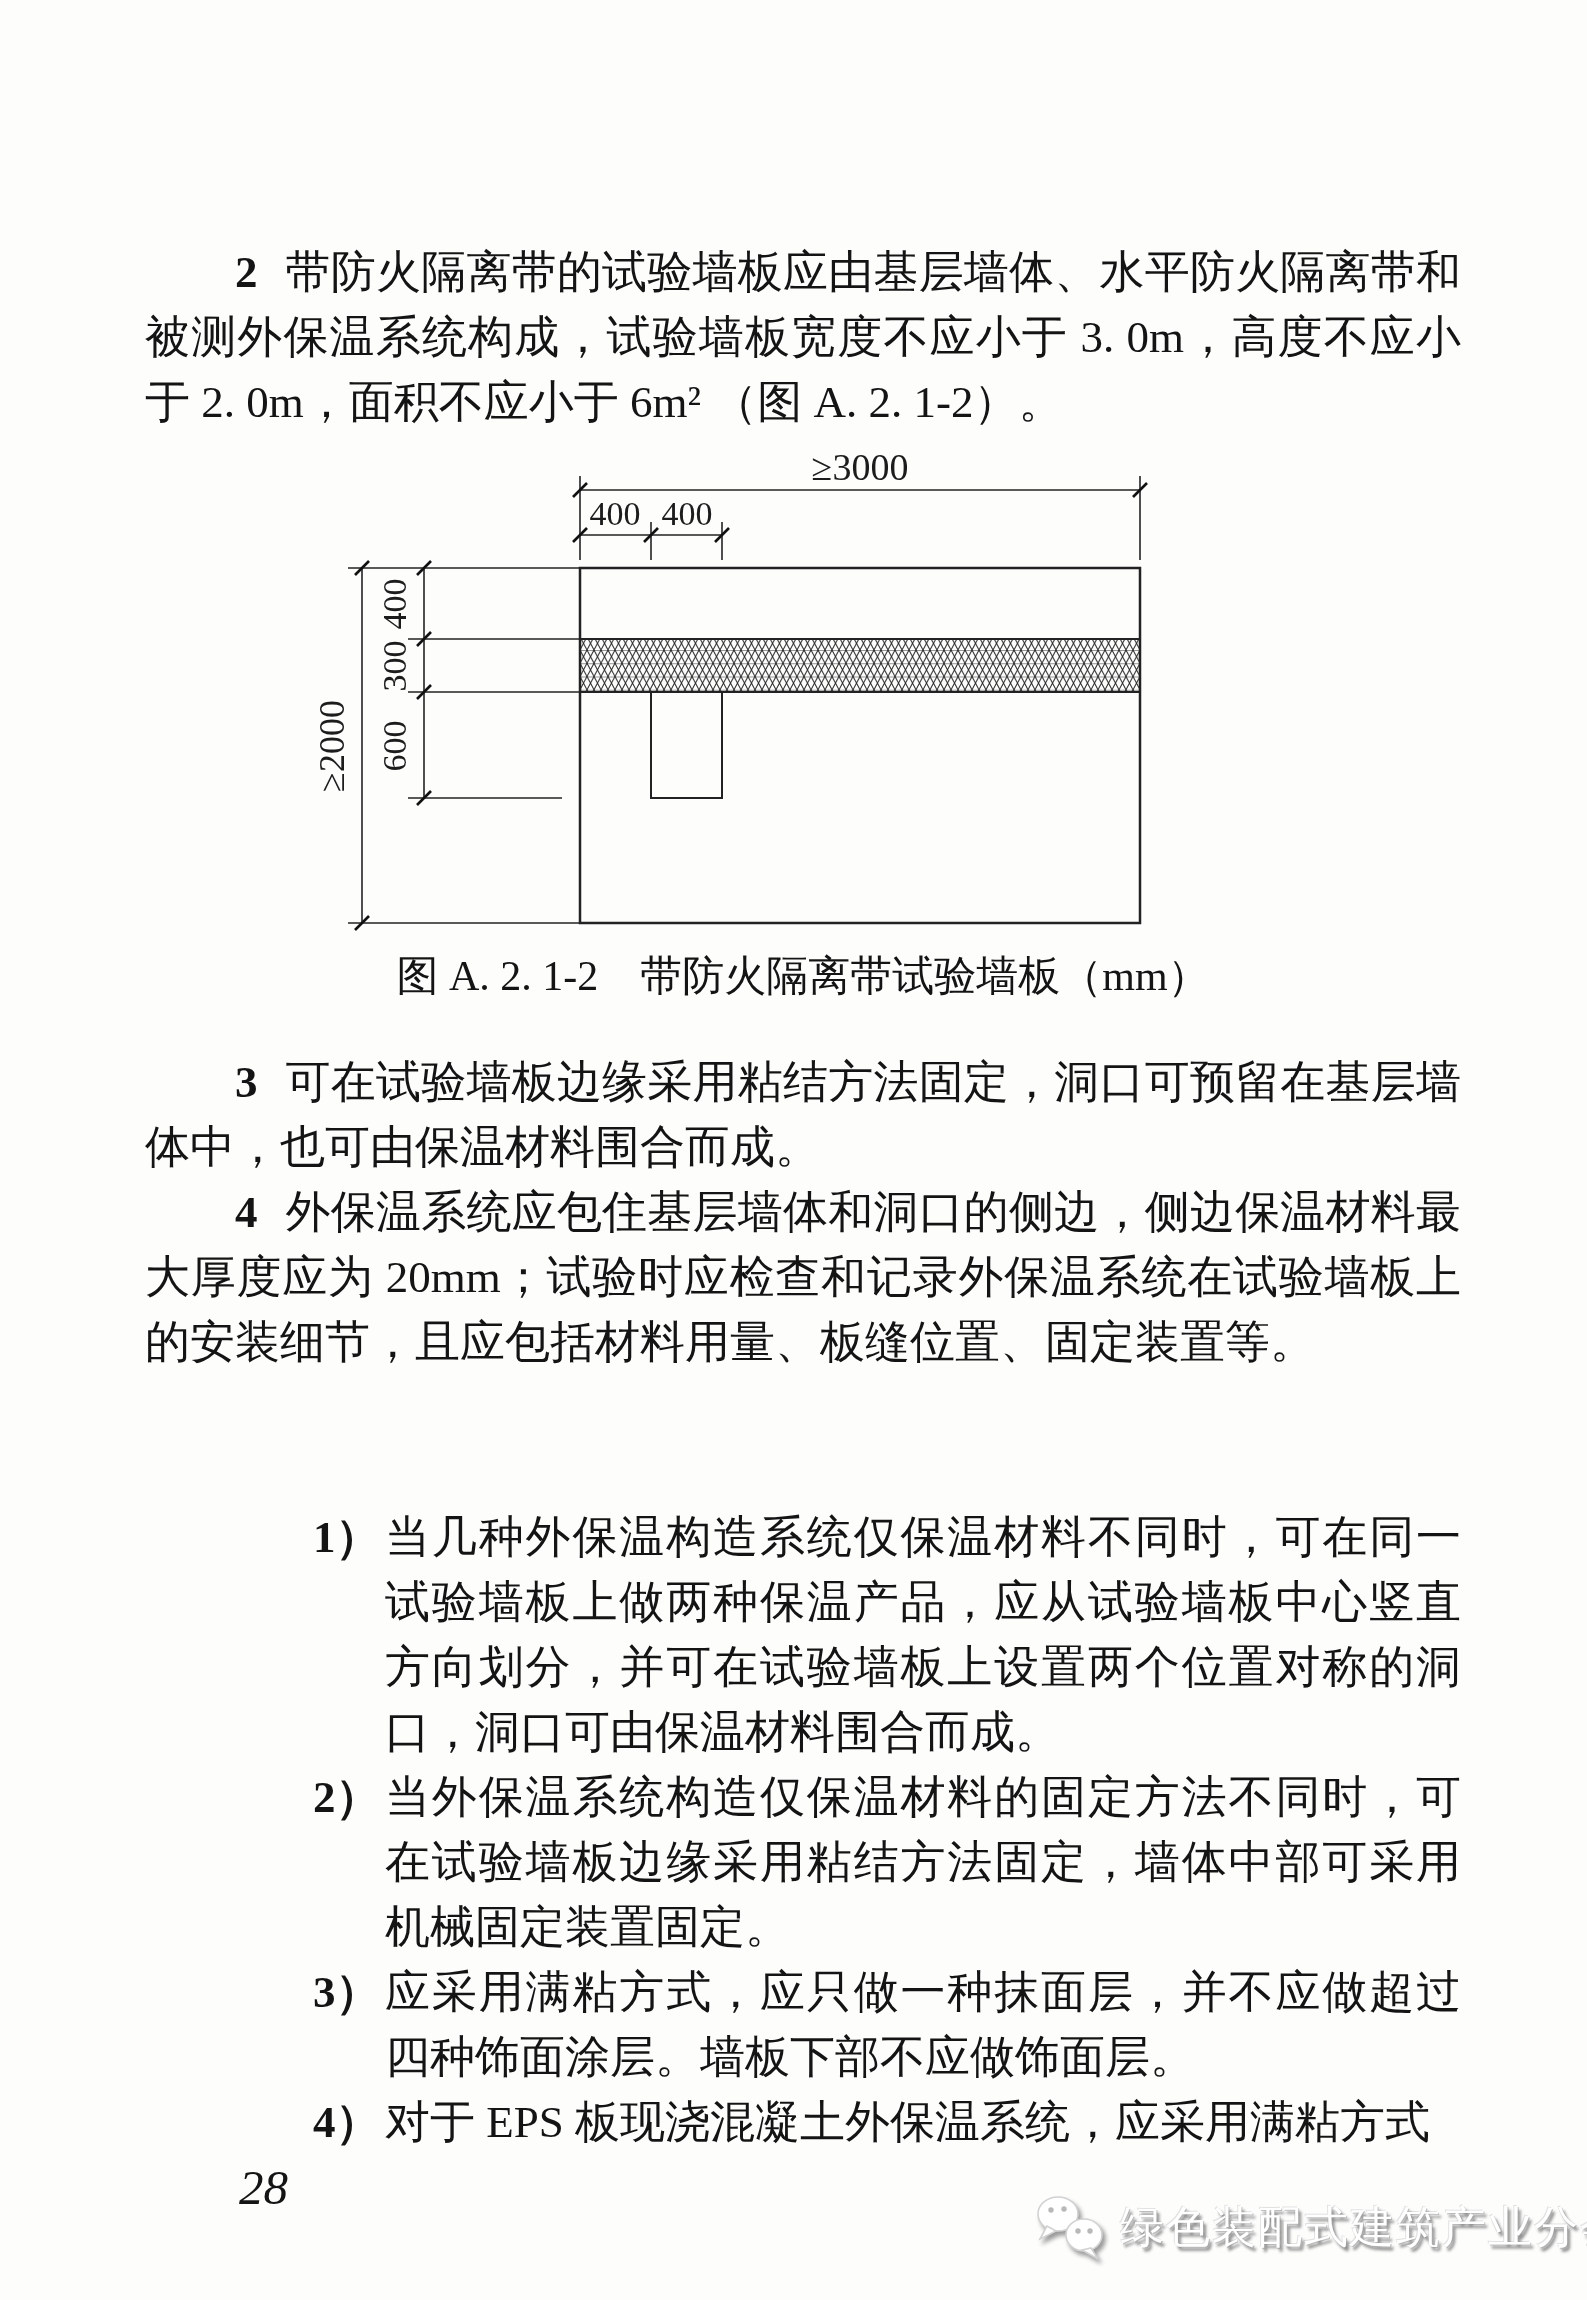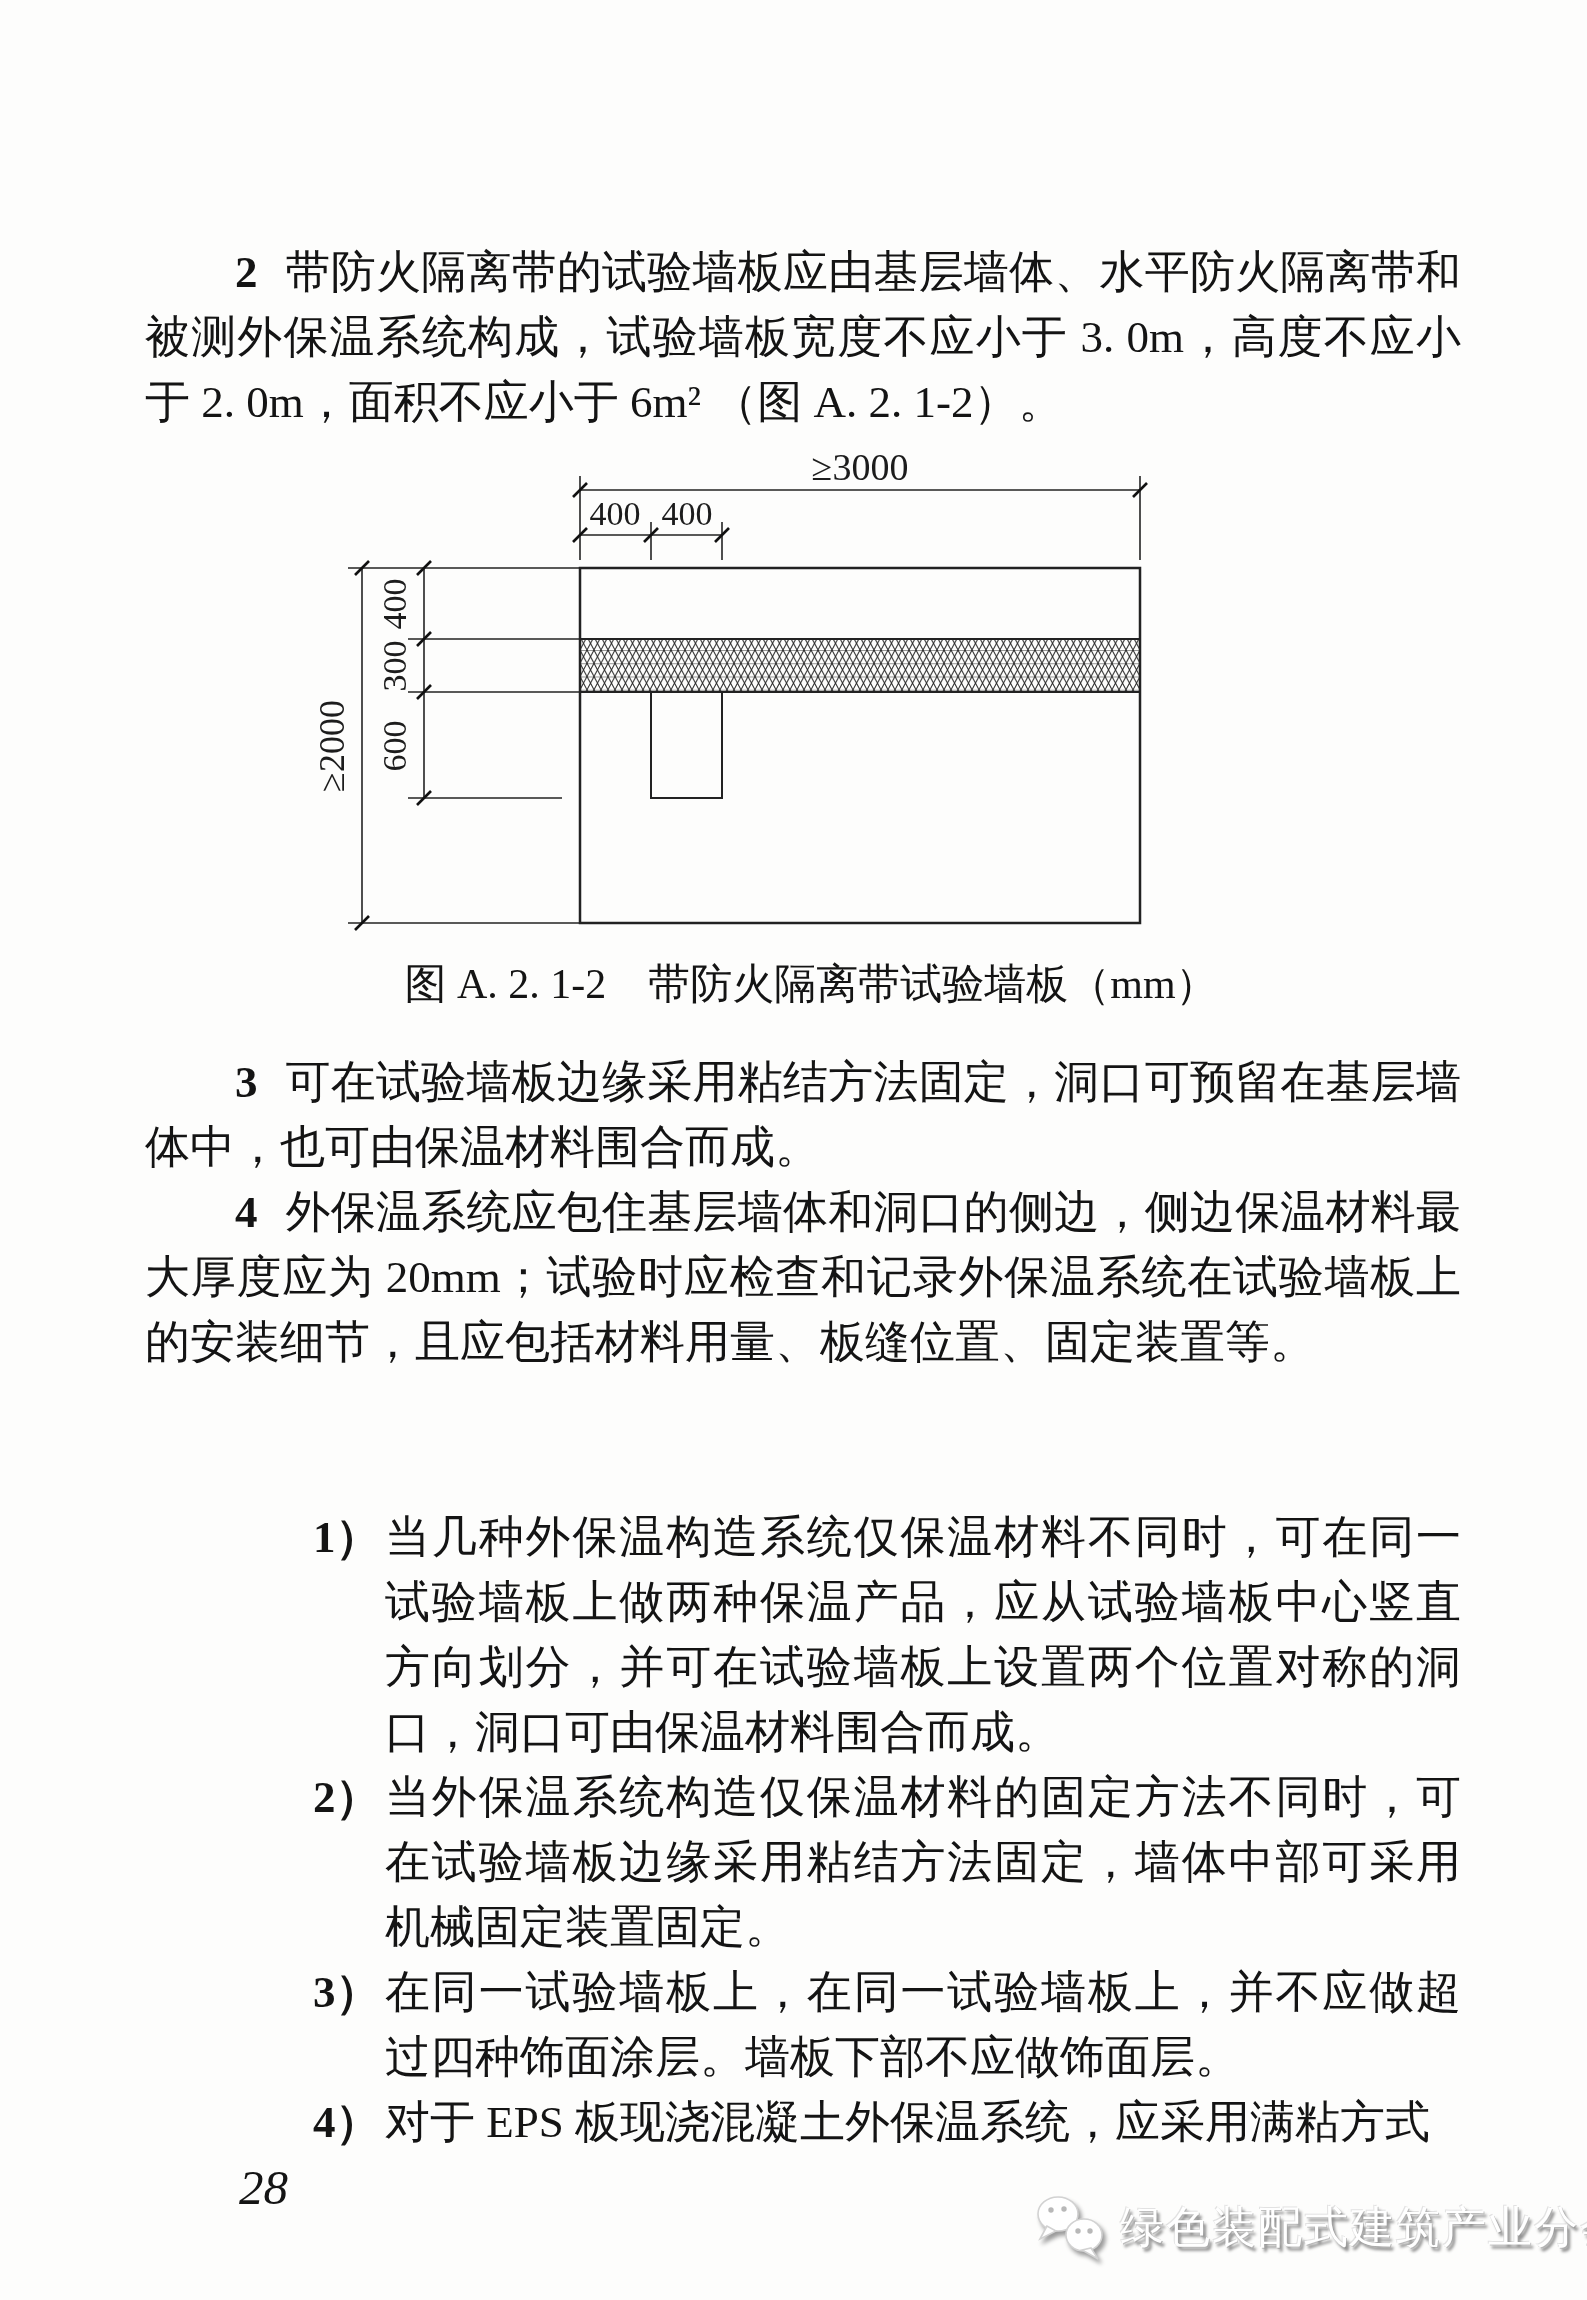--- a/index.html
+++ b/index.html
@@ -40,21 +40,21 @@
     font-weight: bold;
   }
   .figure-svg { position: absolute; left: 300px; top: 438px; }
   .fig-caption {
     position: absolute;
     left: 145px;
     top: 948px;
     width: 1316px;
     font-size: 42px;
     text-align: center;
-    margin: 8px;
+    margin: 0;
   }
   .page-number {
     position: absolute;
     left: 228px;
     top: 2148px;
     font-size: 49px;
     font-style: italic;
     margin: 11px;
   }
   .footer-mark {
@@ -145,21 +145,21 @@
 
   <p class="txt indent" style="top:1050px;"><b class="pnum">3</b><span>可在试验墙板边缘采用粘结方法固定，洞口可预留在基层墙体中，也可由保温材料围合而成。</span></p>
 
   <p class="txt indent" style="top:1180px;"><b class="pnum">4</b><span>外保温系统应包住基层墙体和洞口的侧边，侧边保温材料最大厚度应为 20mm；试验时应检查和记录外保温系统在试验墙板上的安装细节，且应包括材料用量、板缝位置、固定装置等。</span></p>
 
 
   <p class="item" style="top:1505px;"><b class="inum">1）</b><span>当几种外保温构造系统仅保温材料不同时，可在同一试验墙板上做两种保温产品，应从试验墙板中心竖直方向划分，并可在试验墙板上设置两个位置对称的洞口，洞口可由保温材料围合而成。</span></p>
 
   <p class="item" style="top:1765px;"><b class="inum">2）</b><span>当外保温系统构造仅保温材料的固定方法不同时，可在试验墙板边缘采用粘结方法固定，墙体中部可采用机械固定装置固定。</span></p>
 
-  <p class="item" style="top:1960px;"><b class="inum">3）</b><span>在同一试验墙板上，在同一试验墙板上，并不应做超过四种饰面涂层。墙板下部不应做饰面层。</span></p>
+  <p class="item" style="top:1960px;"><b class="inum">3）</b><span>应采用满粘方式，应只做一种抹面层，并不应做超过四种饰面涂层。墙板下部不应做饰面层。</span></p>
 
   <p class="item" style="top:2090px;"><b class="inum">4）</b><span>对于 EPS 板现浇混凝土外保温系统，应采用满粘方式</span></p>
 
   <p class="page-number">28</p>
 
   <div class="footer-mark">
     <svg class="wechat-icon" width="78" height="70" viewBox="0 0 78 70">
       <g fill="#ffffff" stroke="#d2d2d2" stroke-width="1.6">
         <ellipse cx="26" cy="22" rx="20" ry="17"></ellipse>
         <path d="M15,34 L8,47 L24,39 Z"></path>

